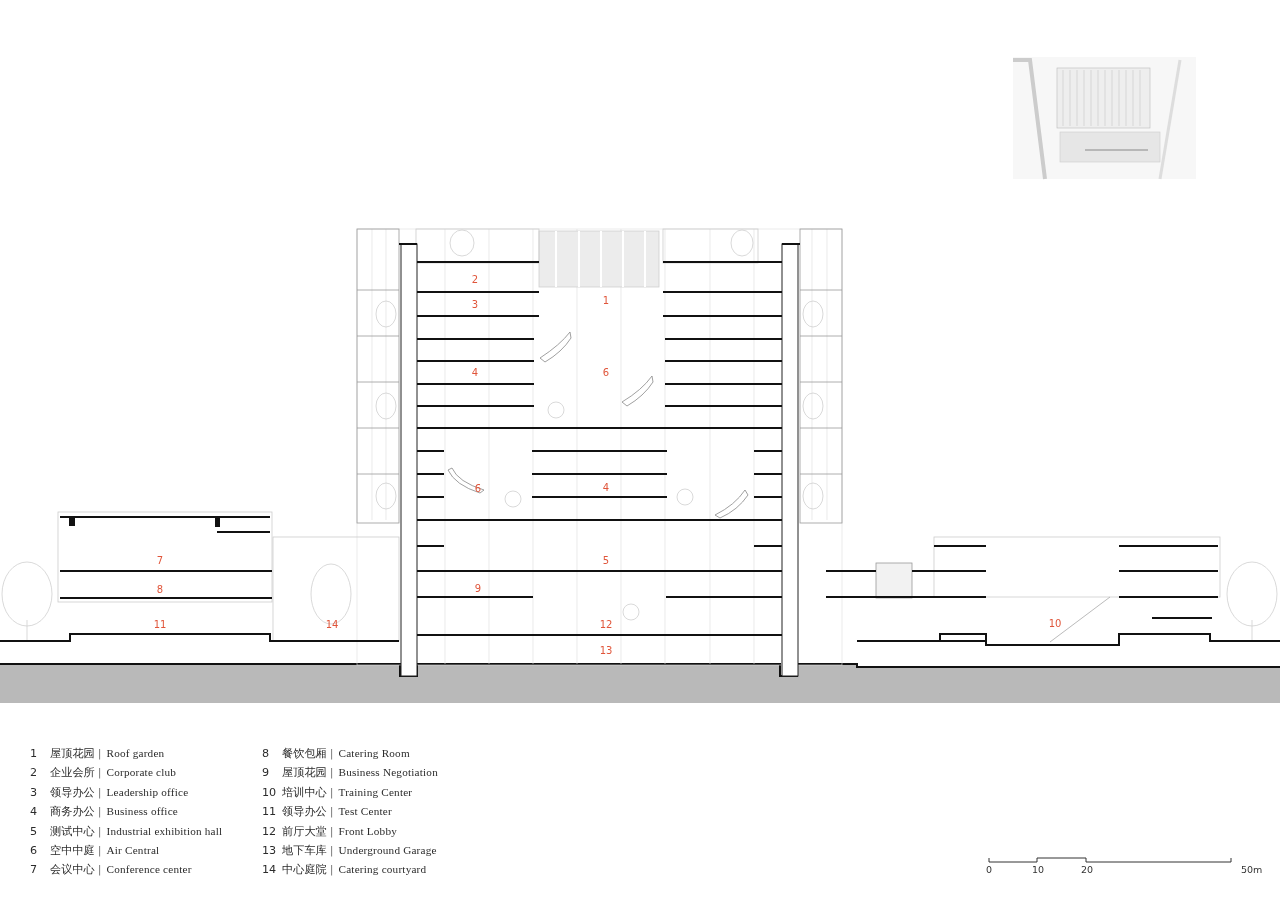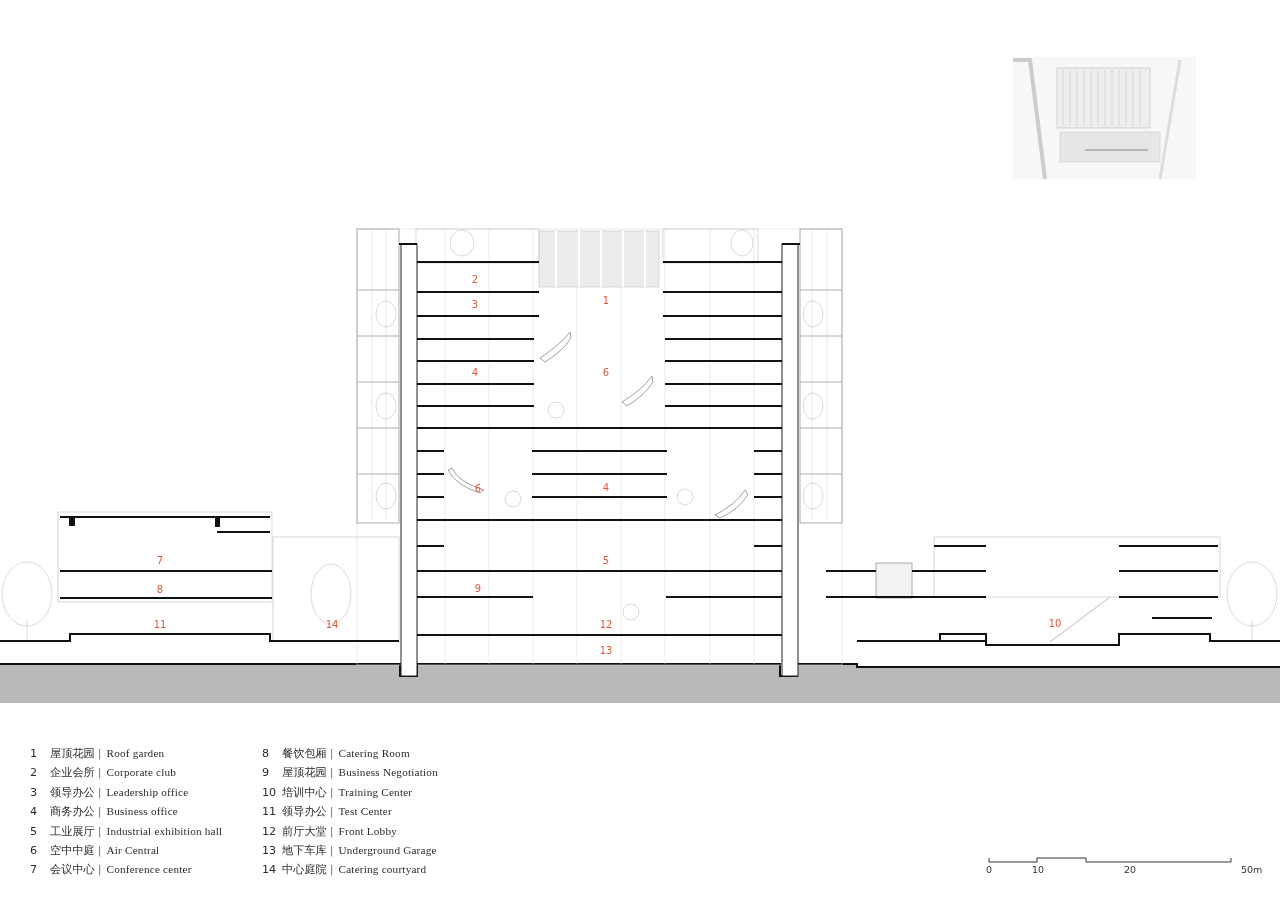--- a/index.html
+++ b/index.html
@@ -236,21 +236,21 @@
       <span class="legend-en">Leadership office</span>
     </div>
     <div class="legend-row">
       <span class="legend-num">4</span>
       <span class="legend-cn">商务办公</span>
       <span class="legend-sep">|</span>
       <span class="legend-en">Business office</span>
     </div>
     <div class="legend-row">
       <span class="legend-num">5</span>
-      <span class="legend-cn">工业展厅</span>
+      <span class="legend-cn">测试中心</span>
       <span class="legend-sep">|</span>
       <span class="legend-en">Industrial exhibition hall</span>
     </div>
     <div class="legend-row">
       <span class="legend-num">6</span>
       <span class="legend-cn">空中中庭</span>
       <span class="legend-sep">|</span>
       <span class="legend-en">Air Central</span>
     </div>
     <div class="legend-row">
@@ -300,14 +300,14 @@
     <div class="legend-row">
       <span class="legend-num">14</span>
       <span class="legend-cn">中心庭院</span>
       <span class="legend-sep">|</span>
       <span class="legend-en">Catering courtyard</span>
     </div>
   </div>
 
 <span class="scale-label" style="left:986px">0</span>
 <span class="scale-label" style="left:1032px">10</span>
-<span class="scale-label" style="left:1124px">20</span>
+<span class="scale-label" style="left:1081px">20</span>
 <span class="scale-label" style="left:1241px">50m</span>
 
 </body></html>

